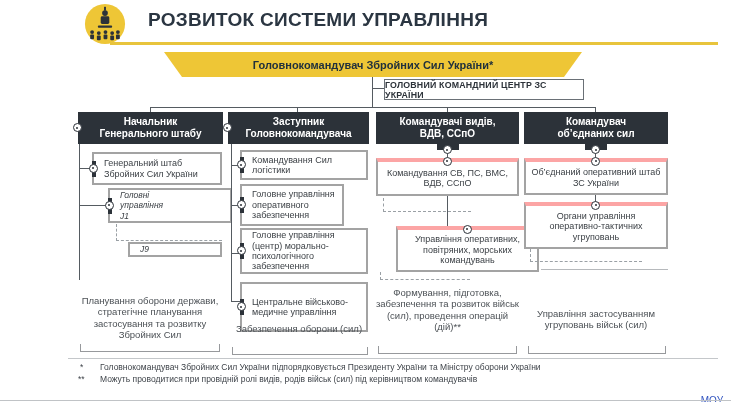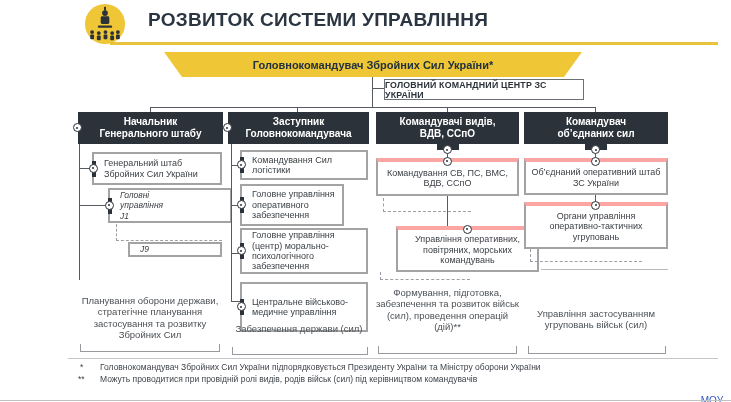--- a/index.html
+++ b/index.html
@@ -151,21 +151,21 @@
     <span class="tabL"></span>
     <span class="dot edgeL"></span>
     <span>Головне управління (центр) морально-психологічного забезпечення</span>
   </div>
   <div class="hl" style="left:231px;top:301px;width:9px;"></div>
   <div class="box lf" style="left:240px;top:282px;width:128px;height:50px;">
     <span class="tabL"></span>
     <span class="dot edgeL"></span>
     <span>Центральне військово-медичне управління</span>
   </div>
-  <div class="cfoot" style="left:228px;top:323px;width:142px;">Забезпечення держави (сил)</div>
+  <div class="cfoot" style="left:228px;top:323px;width:142px;">Забезпечення оборони (сил)</div>
   <div class="bracket" style="left:232px;top:347px;width:136px;"></div>
 
   <div class="vl" style="left:447px;top:146px;height:12px;"></div>
   <div class="box cc topbar" style="left:376px;top:158px;width:143px;height:38px;">
     <span class="dot edgeT"></span>
     <span>Командування СВ, ПС, ВМС, ВДВ, ССпО</span>
   </div>
   <div class="dashv" style="left:383px;top:198px;height:14px;"></div>
   <div class="dashh" style="left:383px;top:211px;width:88px;"></div>
   <div class="vl" style="left:447px;top:196px;height:30px;"></div>

